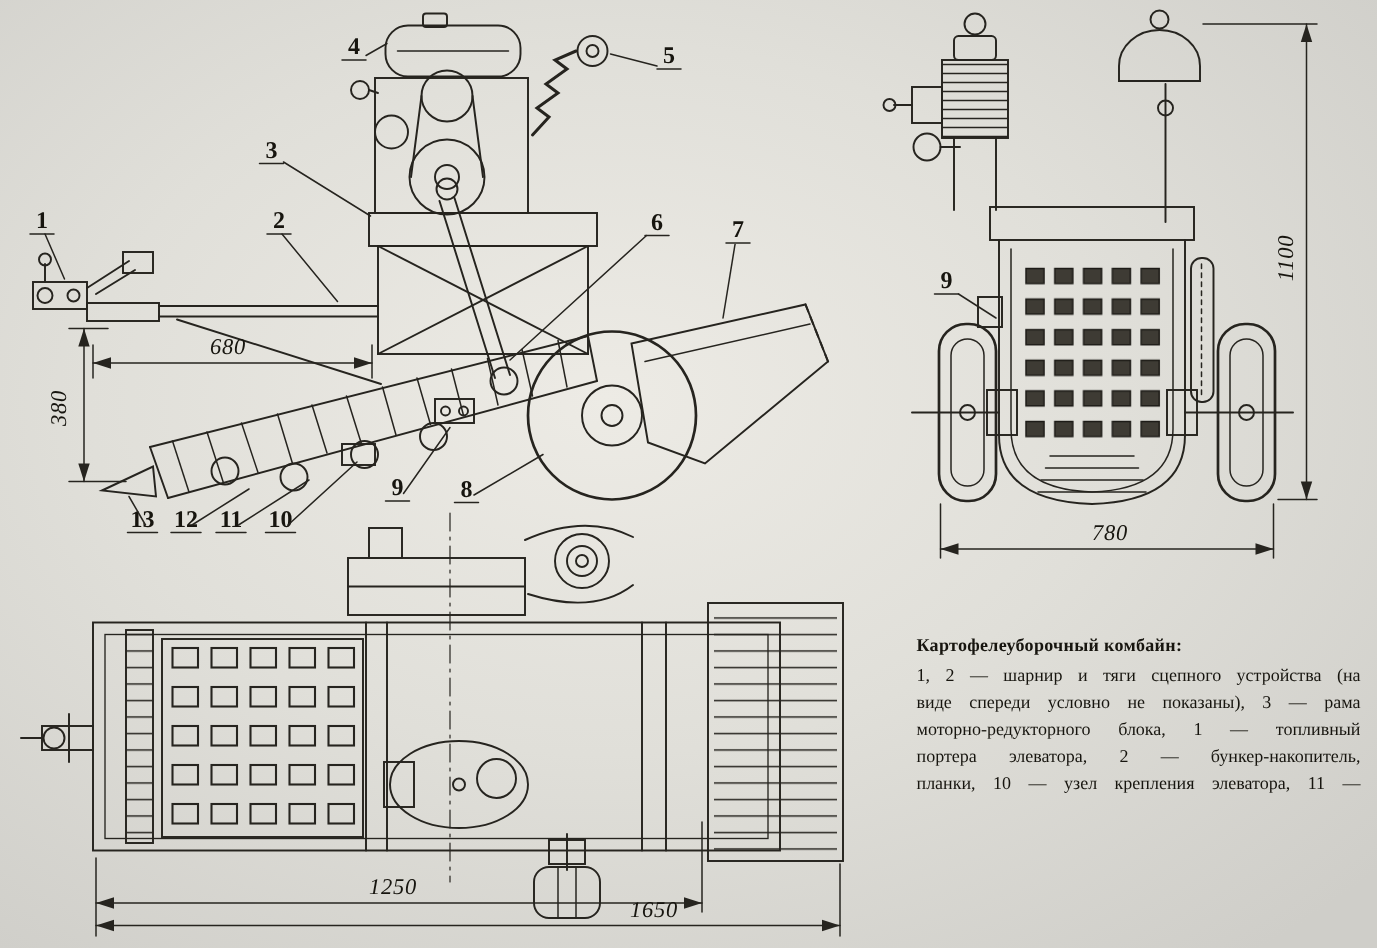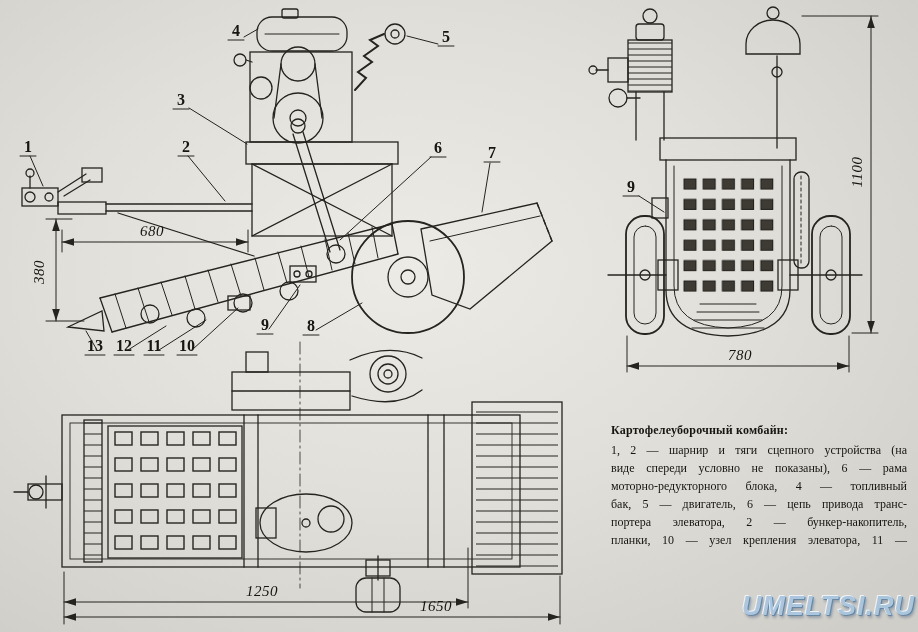--- a/index.html
+++ b/index.html
@@ -371,23 +371,21 @@
       <line x1="560" y1="576" x2="560" y2="624"></line>
       <line x1="64" y1="617" x2="560" y2="617" marker-start="url(#ah)" marker-end="url(#ah)"></line>
       <text x="436" y="611" class="dimtext">1650</text>
     </g>
   </g>
 </svg>
 
   <div class="caption">
     <div class="caption-title">Картофелеуборочный комбайн:</div>
     <div class="caption-line">1, 2 — шарнир и тяги сцепного устройства (на</div>
-    <div class="caption-line">виде спереди условно не показаны), 6 — рама</div>
-    <div class="caption-line">моторно-редукторного блока, 4 — топливный</div>
-    <div class="caption-line">бак, 5 — двигатель, 6 — цепь привода транс-</div>
+    <div class="caption-line">виде спереди условно не показаны), 3 — рама</div>
+    <div class="caption-line">моторно-редукторного блока, 1 — топливный</div>
     <div class="caption-line">портера элеватора, 2 — бункер-накопитель,</div>
     <div class="caption-line">планки, 10 — узел крепления элеватора, 11 —</div>
 
   </div>
 
-  <div class="watermark">UMELTSI.RU</div>
 
 </div>
 
 </body></html>

